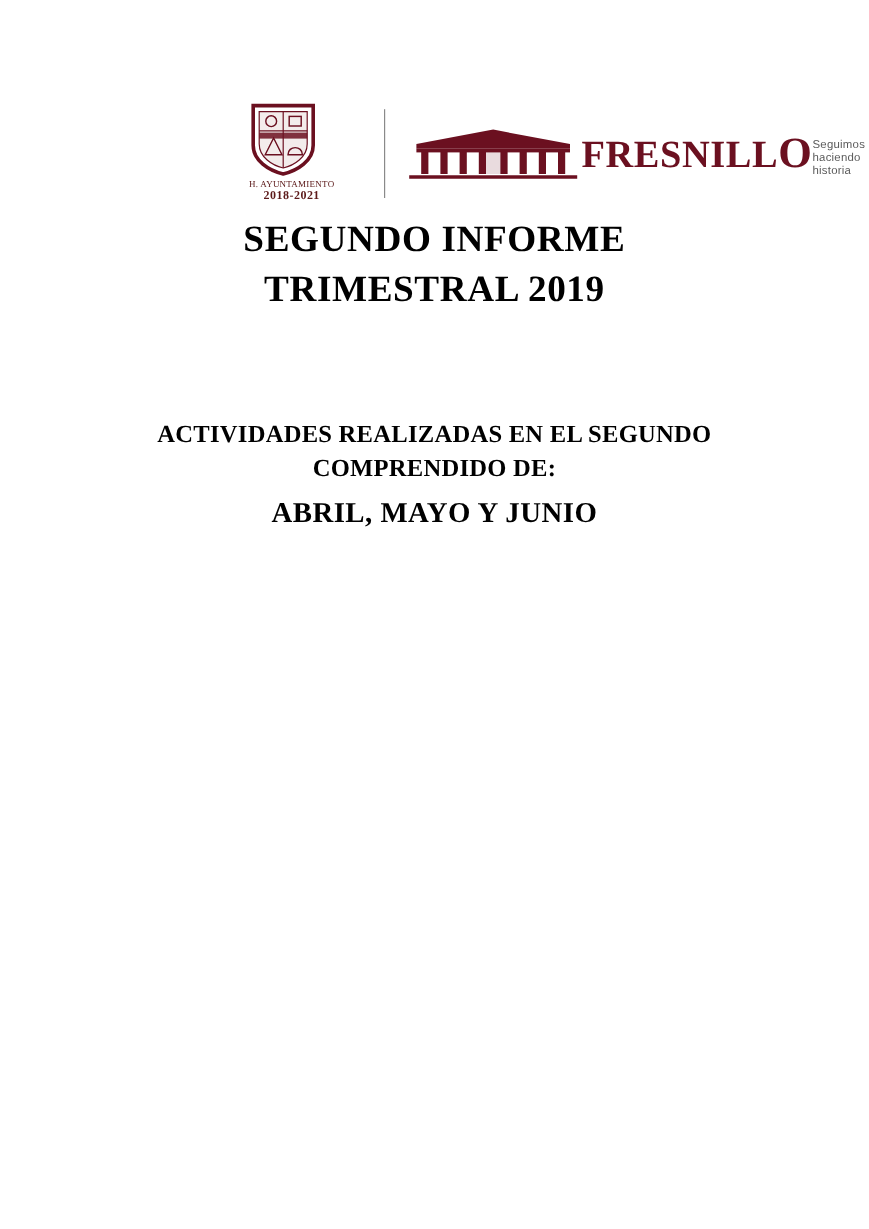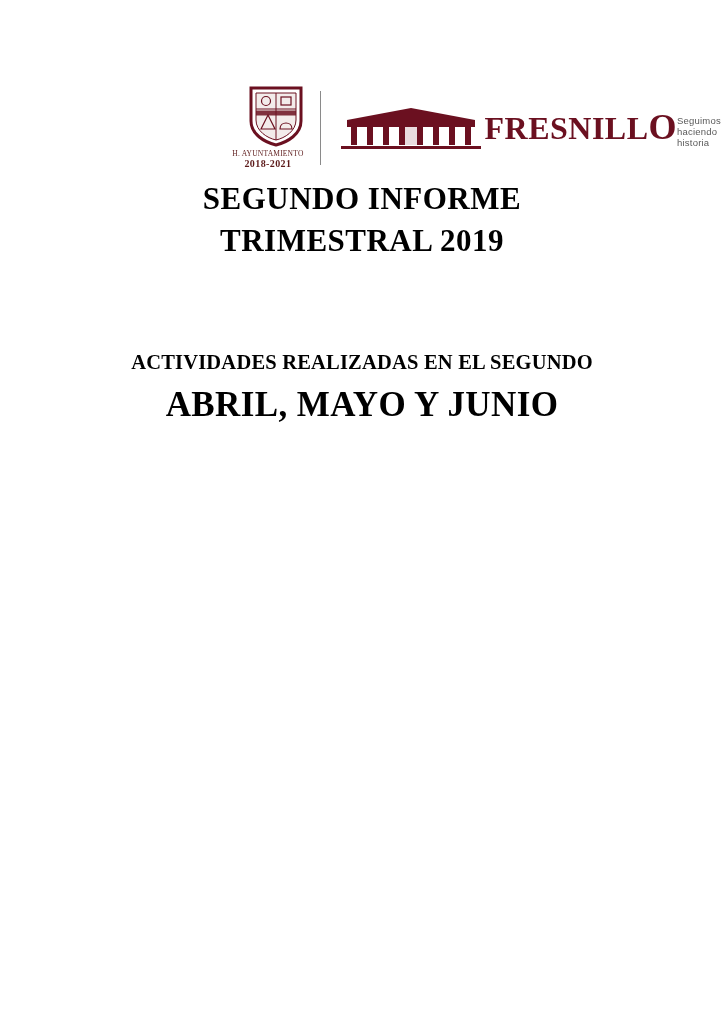--- a/index.html
+++ b/index.html
@@ -31,21 +31,21 @@
     display: flex;
     align-items: center;
     justify-content: center;
     gap: 0px;
   }
 
   .crest-block {
     width: 96px;
     display: flex;
     flex-direction: column;
-    align-items: flex-end;
+    align-items: flex-start;
     justify-content: flex-start;
   }
 
   .crest-shield {
     width: 56px;
     height: 62px;
     position: relative;
   }
   .crest-shield svg { display: block; }
 
@@ -130,21 +130,21 @@
     font-weight: bold;
     font-size: 20.5px;
     line-height: 1.45;
     letter-spacing: 0.2px;
   }
 
   .t-months {
     margin-top: 8px;
     font-family: "Liberation Serif", serif;
     font-weight: bold;
-    font-size: 35px;
+    font-size: 24px;
     letter-spacing: 0.4px;
   }
 </style>
 </head>
 <body>
 
 <div class="page">
 
   <div class="logo-band">
 
@@ -199,18 +199,19 @@
 
   <div class="titles">
     <div class="t-main">
       <div>SEGUNDO INFORME</div>
       <div>TRIMESTRAL 2019</div>
     </div>
 
 
     <div class="t-period">
       <div>ACTIVIDADES REALIZADAS EN EL SEGUNDO</div>
+      <div>COMPRENDIDO DE:</div>
     </div>
 
     <div class="t-months">ABRIL, MAYO Y JUNIO</div>
   </div>
 
 </div>
 
 </body></html>

